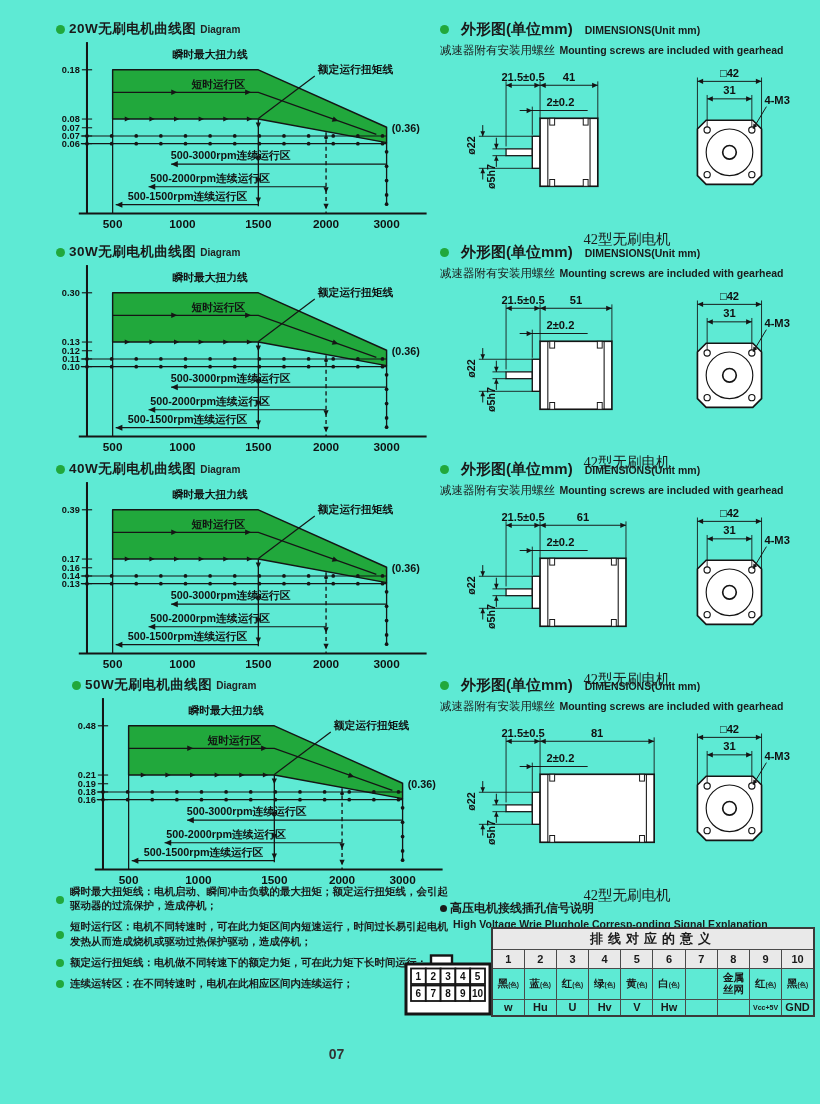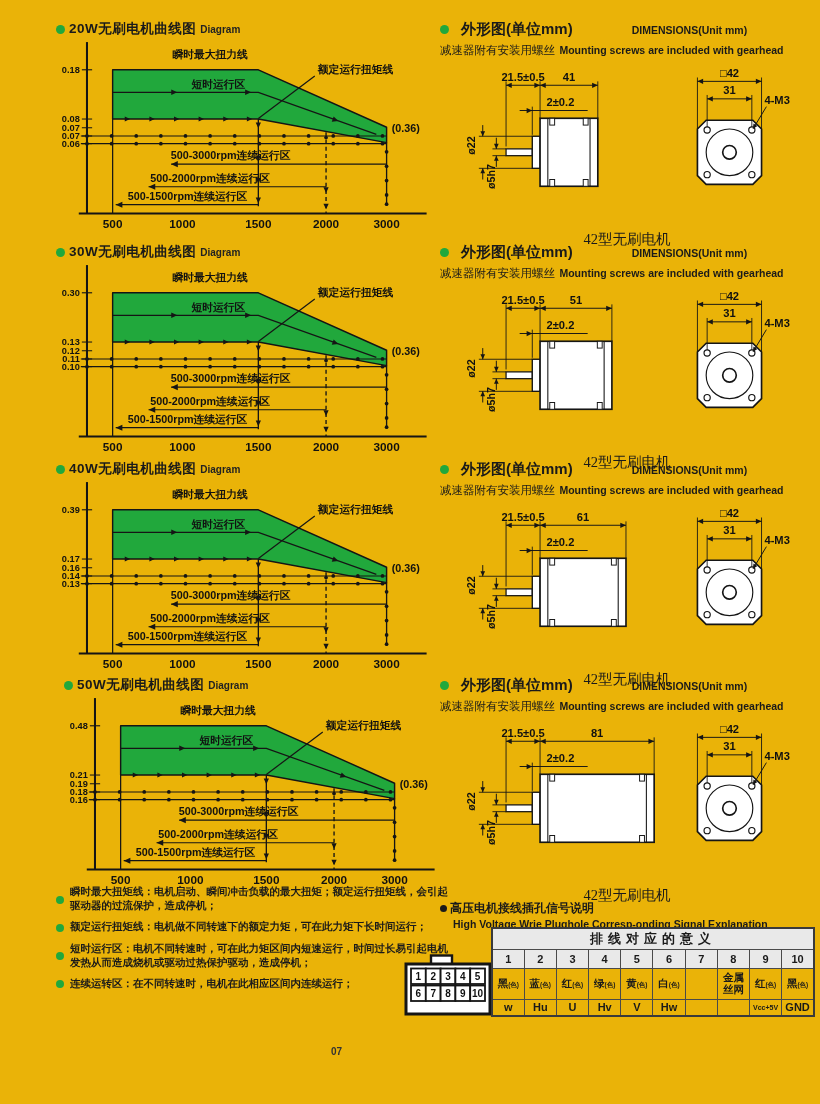--- a/index.html
+++ b/index.html
@@ -1,32 +1,32 @@
 <!DOCTYPE html>
 <html><head>
 <meta charset="utf-8">
 <style>
   * { margin:0; padding:0; box-sizing:border-box; }
   html,body { background:#fff; }
   body { font-family:"Liberation Sans", sans-serif; color:#1a1a1a; }
-  .page { position:relative; width:820px; height:1104px; background:#eab308; overflow:hidden; }
+  .page { position:relative; width:820px; height:1104px; background:#5eead4; overflow:hidden; }
 
   
   .sec { position:absolute; }
   .sec-title { display:flex; align-items:baseline; gap:4px; white-space:nowrap; }
   .dot { width:9px; height:9px; border-radius:50%; background:#21a83c; align-self:center; flex:0 0 auto; }
   .t-cn { font-weight:bold; font-size:13.5px; letter-spacing:0.5px; }
   .t-en { font-weight:bold; font-size:10px; color:#222; }
 
   .chart-svg { width:378px; height:197px; display:block; margin-top:1px; }
 
   
   .dim-head { display:flex; align-items:baseline; gap:12px; white-space:nowrap; }
   .dim-head .h-cn { font-weight:bold; font-size:15px; }
-  .dim-head .h-en { font-weight:bold; font-size:10.5px;margin-left:47px; }
+  .dim-head .h-en { font-weight:bold; font-size:10.5px; }
   .dim-sub { margin-top:1px; white-space:nowrap; }
   .dim-sub .s-cn { font-weight:normal; font-size:11.5px; }
   .dim-sub .s-en { font-weight:bold; font-size:10.5px; }
   .dim-svg { width:374px; height:170px; display:block; margin-top:2px; }
   .dim-caption { width:374px; text-align:center; font-family:"Liberation Serif", serif; font-size:14.5px; margin-top:0px; }
 
   
   .notes { position:absolute; left:56px; top:884px; width:392px; }
   .note { display:flex; gap:6px; margin-bottom:7px; }
   .note .dot { margin-top:3px; width:8px; height:8px; }
@@ -45,21 +45,21 @@
     border-collapse:collapse; table-layout:fixed; border:2px solid #3a3a3a; }
   #wiring-table td { border:1.3px solid #4a4a4a; text-align:center; vertical-align:middle; padding:0; }
   #wiring-table .th { background:#e9e9e9; font-weight:bold; font-size:13px; letter-spacing:5px; height:21px; }
   #wiring-table .pin { background:#e9e9e9; font-weight:bold; font-size:11px; height:19px; }
   #wiring-table .colorcell { height:31px; font-weight:bold; font-size:10.5px; line-height:1.1; }
   #wiring-table .paren { font-size:6.5px; font-weight:bold; }
   #wiring-table .sig { height:17px; font-weight:bold; font-size:11px; }
   #wiring-table .sig.small { font-size:7px; }
 
   .page-num { position:absolute; left:0; top:1046px; width:673px; text-align:center;
-    font-weight:bold; font-size:10px; color:#333; }
+    font-weight:bold; font-size:14px; color:#333; }
 
   svg text { font-family:"Liberation Sans", sans-serif; fill:#111; }
 </style>
 </head>
 <body>
 
 <div class="page">
 
   <section class="sec" style="left:56px; top:20px;">
     <div class="sec-title">
@@ -342,21 +342,21 @@
         <text x="263" y="184.5" font-size="11.5" text-anchor="middle" font-weight="700">2000</text>
         <text x="322" y="184.5" font-size="11.5" text-anchor="middle" font-weight="700">3000</text>
         <text x="327" y="91" font-size="10.5" text-anchor="start" font-weight="700">(0.36)</text>
         <text x="150" y="19" font-size="10.5" text-anchor="middle" font-weight="700">瞬时最大扭力线</text>
         <text x="158" y="47.5" font-size="10.5" text-anchor="middle" font-weight="700">短时运行区</text>
         <text x="255" y="33" font-size="10.5" text-anchor="start" font-weight="700">额定运行扭矩线</text>
         <line x1="252" y1="36" x2="197" y2="77.5" stroke="#151515" stroke-width="1.2"></line>
       </svg>
   </section>
 
-  <section class="sec" style="left:64px; top:676px;">
+  <section class="sec" style="left:72px; top:676px;">
     <div class="sec-title">
       <span class="dot"></span>
       <span class="t-cn">50W无刷电机曲线图</span>
       <span class="t-en">Diagram</span>
     </div>
     <svg class="chart-svg" viewBox="0 0 368 192">
         <path d="M55,30 L197,30 L322,86 L322,101 L197,78 L55,78 Z" fill="#21a83c" stroke="#151515" stroke-width="1.4" stroke-linejoin="round"></path>
         <line x1="55" y1="78" x2="55" y2="170" stroke="#151515" stroke-width="1.2"></line>
         <path d="M55,52 H197 L312,93" fill="none" stroke="#151515" stroke-width="1.2"></path>
         <path d="M-6.5,-3 L0,0 L-6.5,3 Z" fill="#151515" transform="translate(118,52) scale(0.9)"></path>
@@ -741,25 +741,25 @@
     <div class="dim-caption">42型无刷电机</div>
   </section>
 
   <div class="notes">
     <div class="note">
       <span class="dot"></span>
       <span class="note-text">瞬时最大扭矩线：电机启动、瞬间冲击负载的最大扭矩；额定运行扭矩线，会引起驱动器的过流保护，造成停机；</span>
     </div>
     <div class="note">
       <span class="dot"></span>
+      <span class="note-text">短时运行区：电机不同转速时，可在此力矩区间内短速运行，时间过长易引起电机发热从而造成烧机或驱动过热保护驱动，造成停机；</span>
+    </div>
+    <div class="note">
+      <span class="dot"></span>
       <span class="note-text">额定运行扭矩线：电机做不同转速下的额定力矩，可在此力矩下长时间运行；</span>
-    </div>
-    <div class="note">
-      <span class="dot"></span>
-      <span class="note-text">短时运行区：电机不同转速时，可在此力矩区间内短速运行，时间过长易引起电机发热从而造成烧机或驱动过热保护驱动，造成停机；</span>
     </div>
     <div class="note">
       <span class="dot"></span>
       <span class="note-text">连续运转区：在不同转速时，电机在此相应区间内连续运行；</span>
     </div>
   </div>
 
   <div class="wiring-title">
     <div class="w-cn-row">
       <span class="dot"></span>

